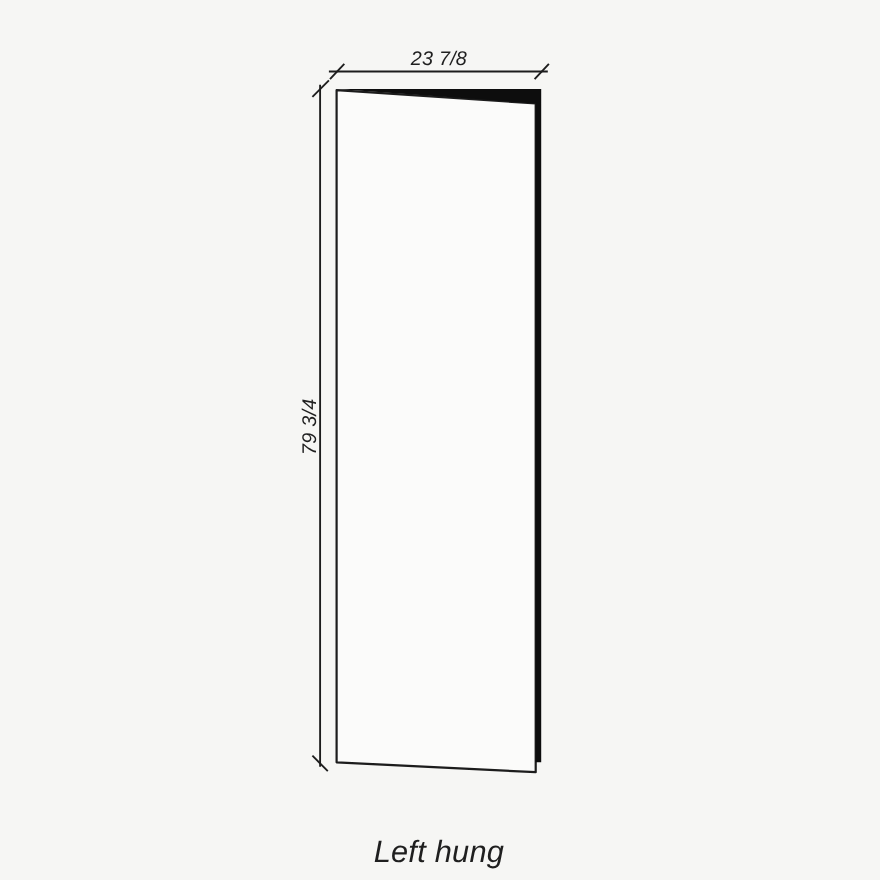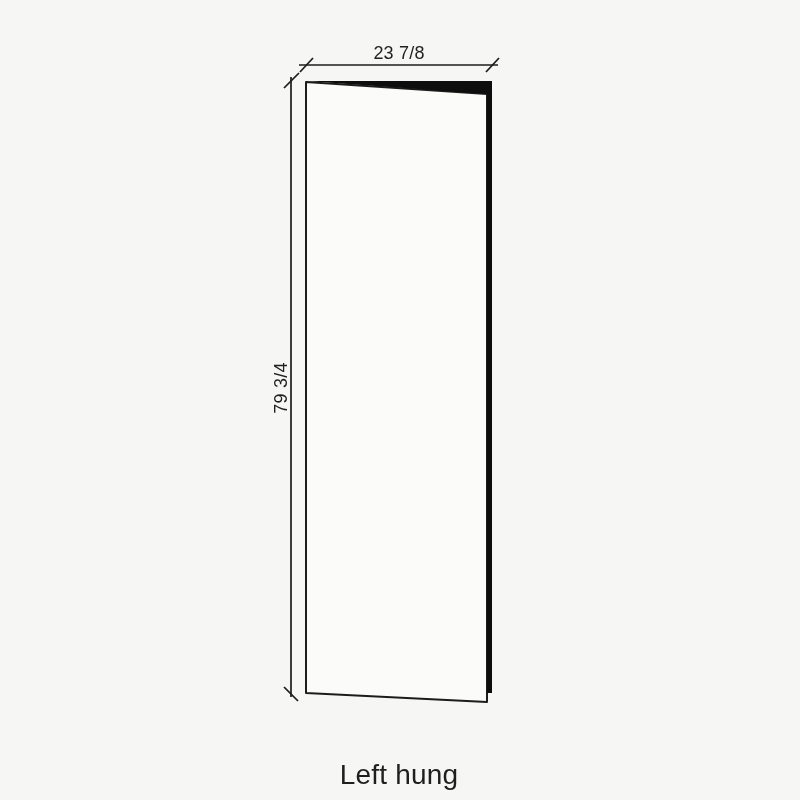--- a/index.html
+++ b/index.html
@@ -8,20 +8,21 @@
     width: 800px;
     height: 800px;
     background: #f6f6f4;
     overflow: hidden;
     font-family: "Liberation Sans", sans-serif;
   }
   .stage {
     position: relative;
     width: 800px;
     height: 800px;
+    font-style: italic;
   }
   svg {
     display: block;
     width: 800px;
     height: 800px;
   }
   .dim-label {
     font-family: "Liberation Sans", sans-serif;
     font-size: 18px;
     font-weight: 500;

